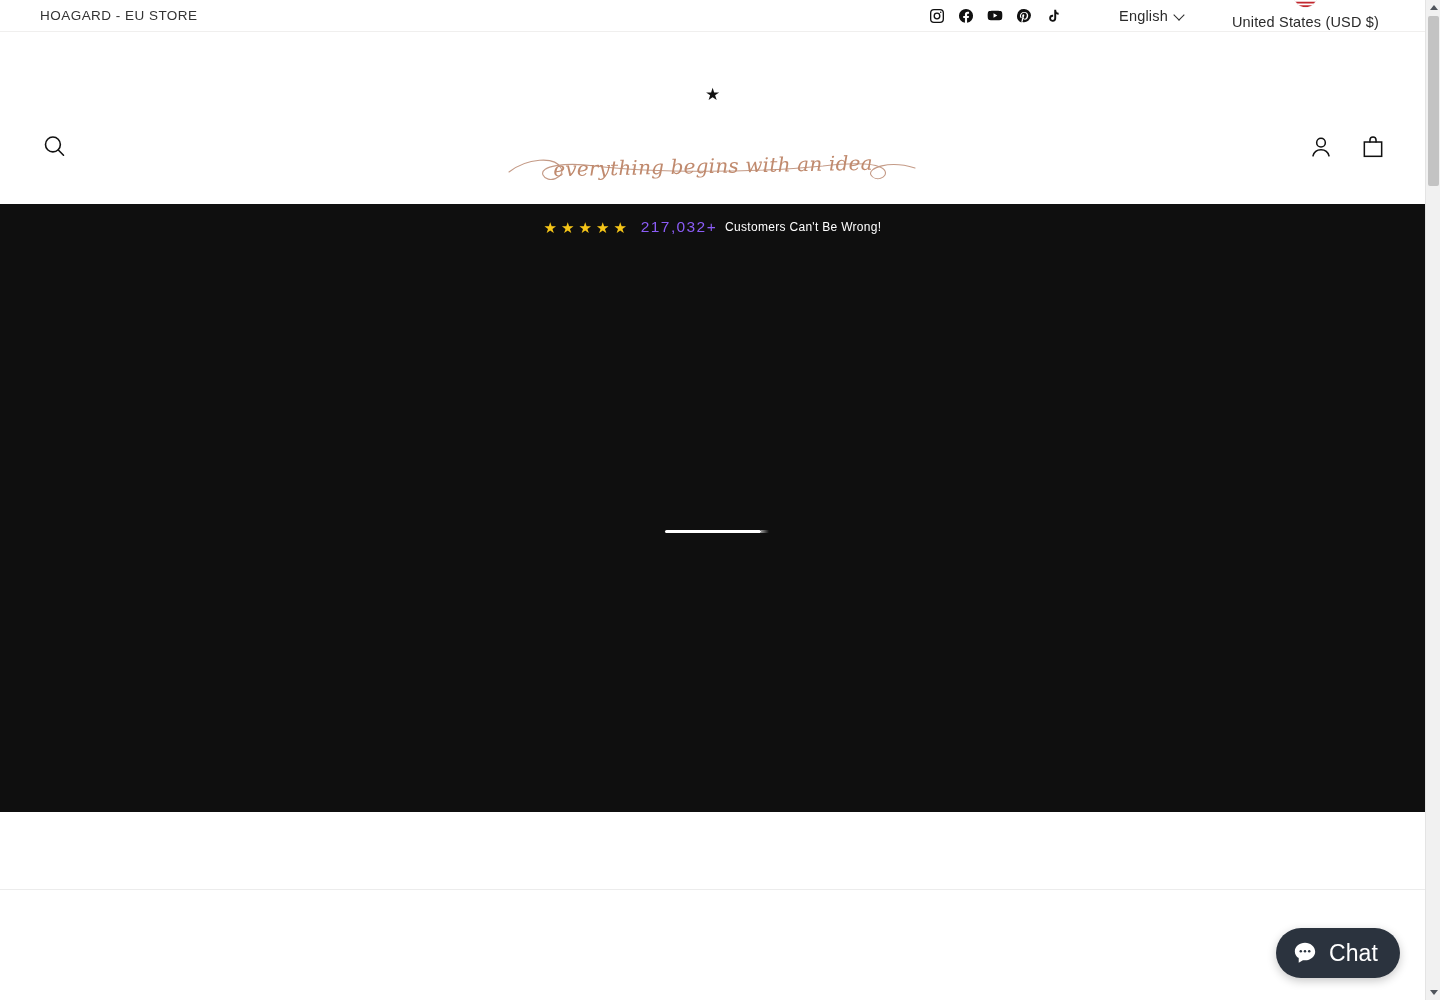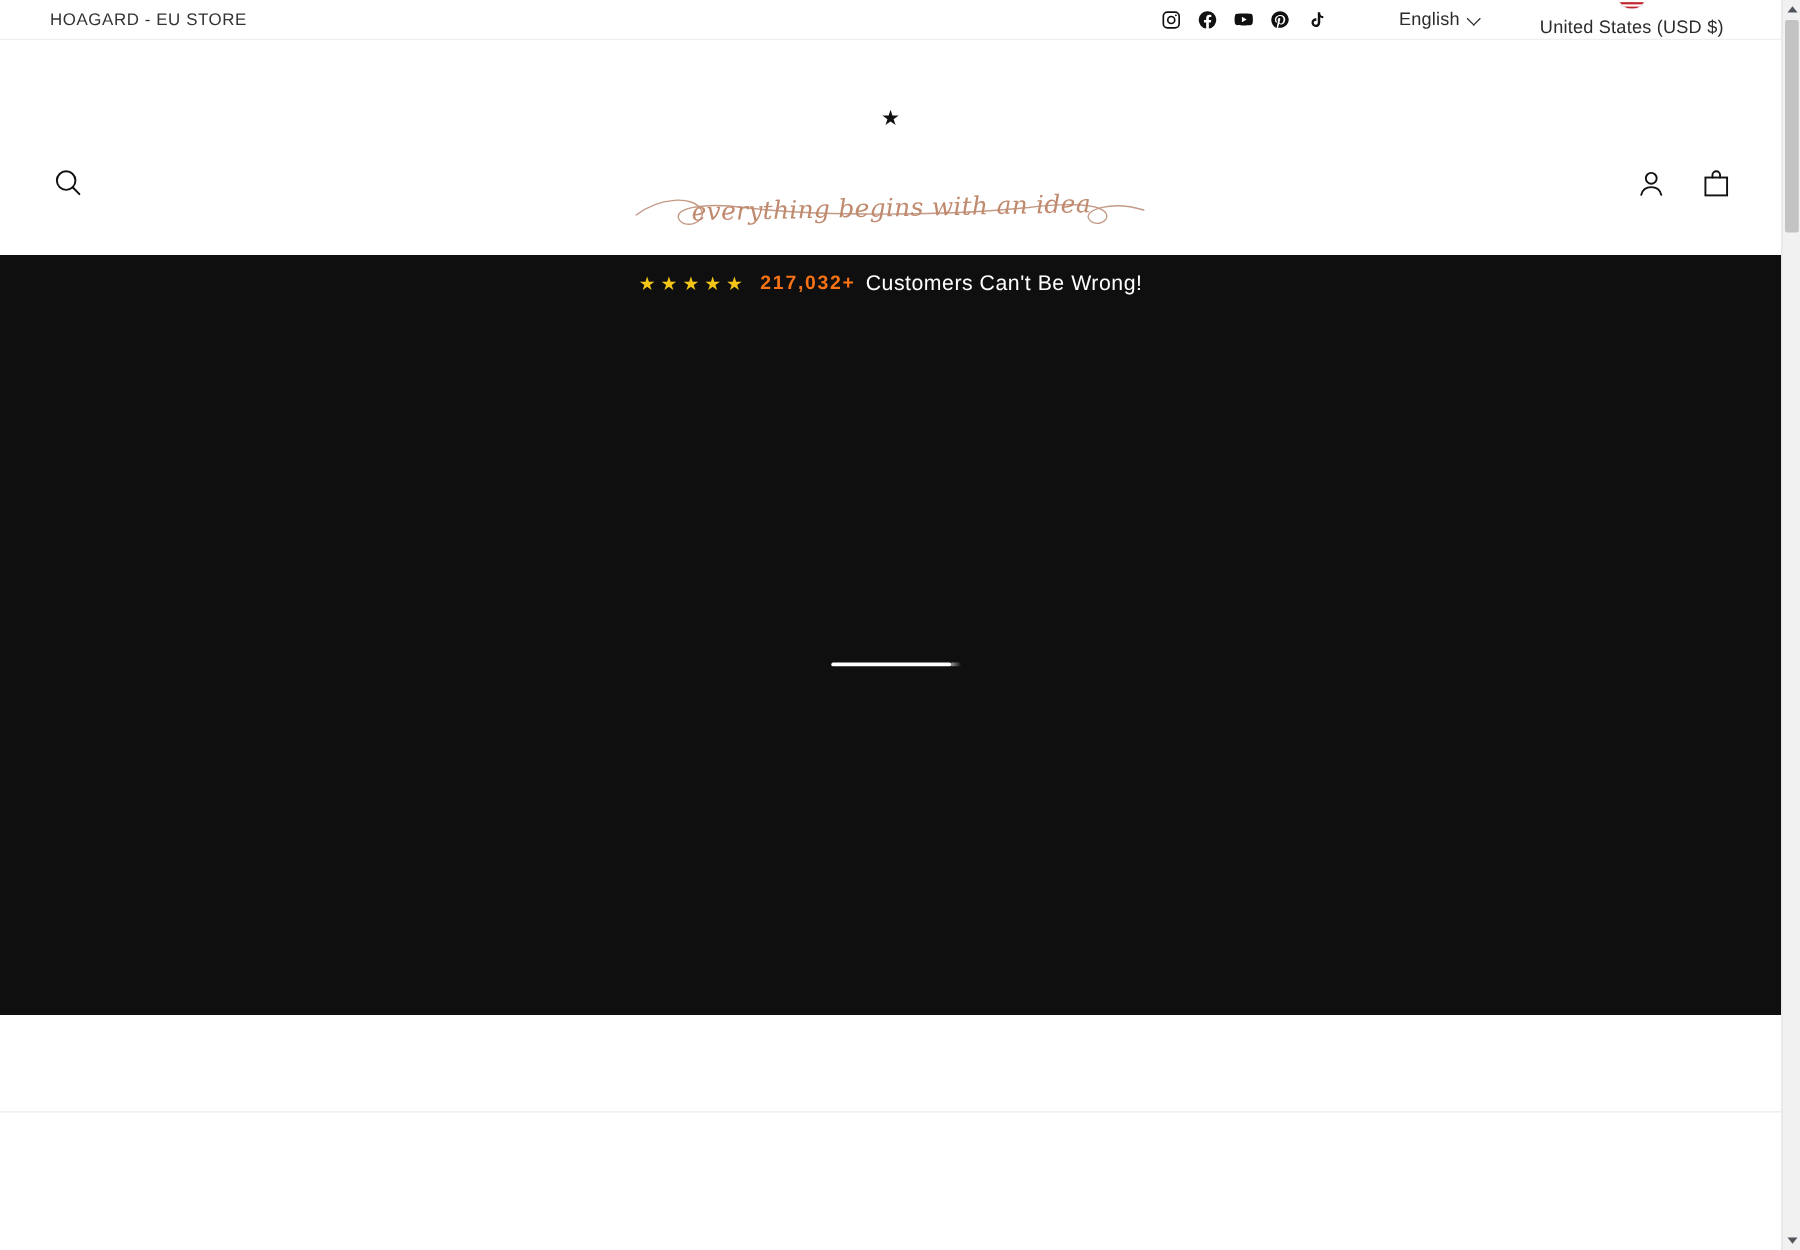--- a/index.html
+++ b/index.html
@@ -199,26 +199,26 @@
     height:26px;
   }
   .stars {
     font-size:15px;
     line-height:1;
     letter-spacing:4px;
     color:#f5c518;
   }
   .banner-count {
     font-size:15.5px;
-    font-weight:700;
-    color:#f97316;
+    font-weight:400;
+    color:#8b5cf6;
     letter-spacing:.09em;
   }
   .banner-text {
-    font-size:17px;
+    font-size:12px;
     color:#ffffff;
     letter-spacing:.025em;
     margin-left:-2px;
   }
   .loader {
     position:absolute;
     left:50%; top:326px;
     transform:translateX(-50%);
     width:96px; height:3px;
     background:#ffffff;
@@ -446,20 +446,33 @@
         <span class="banner-count">217,032+</span>
         <span class="banner-text">Customers Can't Be Wrong!</span>
       </div>
       <div class="loader"></div>
     </div>
 
     <div class="below">
       <div class="below-divider"></div>
     </div>
 
+    <div class="chat-btn">
+      <span class="chat-bubble">
+        <svg width="26" height="26" viewBox="0 0 24 24" fill="#ffffff">
+          <path d="M12 2.6c-5.2 0-9.4 3.5-9.4 7.9 0 2.5 1.4 4.8 3.6 6.2v4.3l3.9-2.4c.6.1 1.2.2 1.9.2 5.2 0 9.4-3.5 9.4-7.9S17.2 2.6 12 2.6z"></path>
+          <g fill="#2b333e">
+            <circle cx="8.1" cy="10.4" r="1.15"></circle>
+            <circle cx="12" cy="10.4" r="1.15"></circle>
+            <circle cx="15.9" cy="10.4" r="1.15"></circle>
+          </g>
+        </svg>
+      </span>
+      <span class="chat-label">Chat</span>
+    </div>
 
   </div>
 
   <div class="scrollbar">
     <div class="sb-arrow up">
         <i></i>
       </div>
     <div class="sb-thumb"></div>
     <div class="sb-arrow down">
         <i></i>

